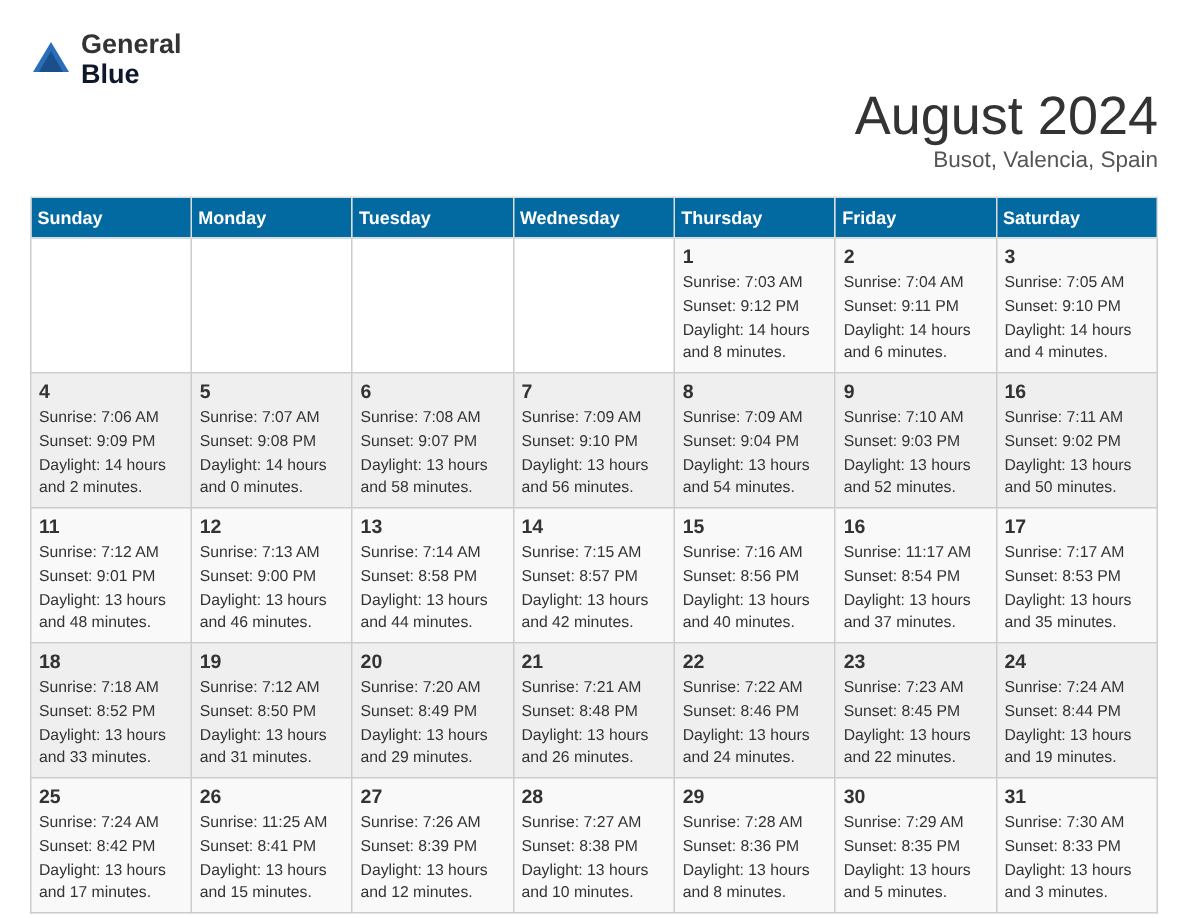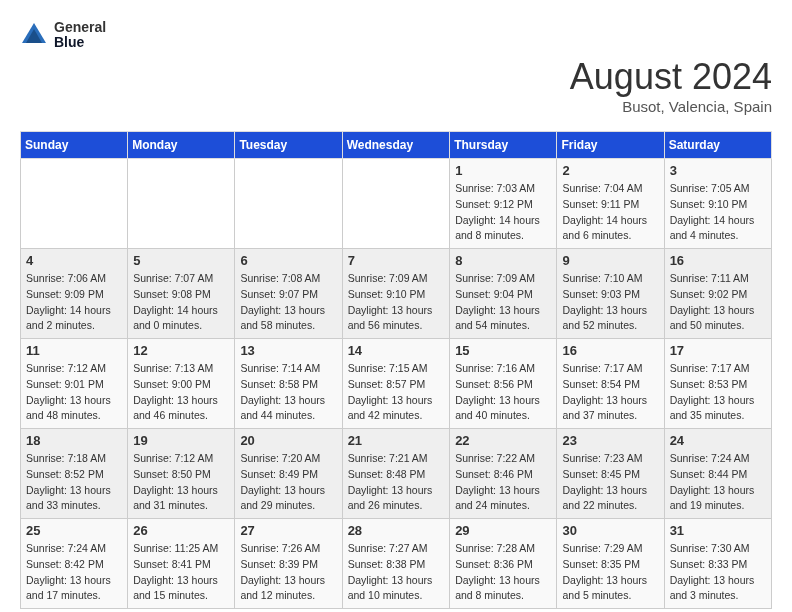--- a/index.html
+++ b/index.html
@@ -16,21 +16,21 @@
       align-items: flex-start;
       margin-bottom: 16px;
     }
     .logo {
       display: flex;
       align-items: center;
     }
     .logo-text {
       display: flex;
       flex-direction: column;
-      font-size: 14px;
+      font-size: 18px;
       font-weight: bold;
       line-height: 1.1;
     }
     .logo-general { color: #333; }
     .logo-blue { color: #0f172a; }
     .logo-icon {
       width: 28px;
       height: 28px;
       margin-right: 6px;
     }
@@ -46,21 +46,21 @@
     .location {
       font-size: 15px;
       color: #555;
     }
     .calendar {
       width: 100%;
       border-collapse: collapse;
       font-size: 11px;
     }
     .calendar thead tr th {
-      background: #1d4ed8;
+      background: #0369a1;
       color: #fff;
       padding: 6px 4px;
       text-align: left;
       font-size: 12px;
       font-weight: bold;
       border: 1px solid #ddd;
     }
     .calendar tbody tr td {
       vertical-align: top;
       border: 1px solid #ccc;
@@ -232,21 +232,21 @@
         </td>
         <td>
           <span class="day-number">15</span>
           <div class="day-info">Sunrise: 7:16 AM
 Sunset: 8:56 PM
 Daylight: 13 hours
 and 40 minutes.</div>
         </td>
         <td>
           <span class="day-number">16</span>
-          <div class="day-info">Sunrise: 7:17 AM
+          <div class="day-info">Sunrise: 11:17 AM
 Sunset: 8:54 PM
 Daylight: 13 hours
 and 37 minutes.</div>
         </td>
         <td>
           <span class="day-number">17</span>
           <div class="day-info">Sunrise: 7:17 AM
 Sunset: 8:53 PM
 Daylight: 13 hours
 and 35 minutes.</div>

